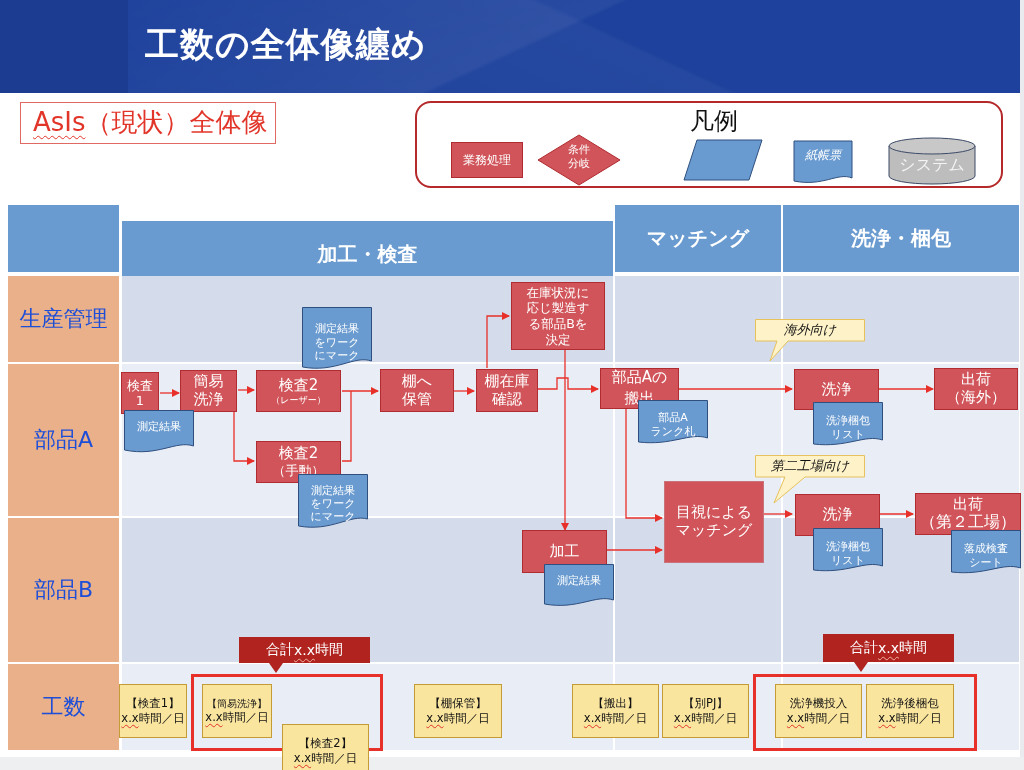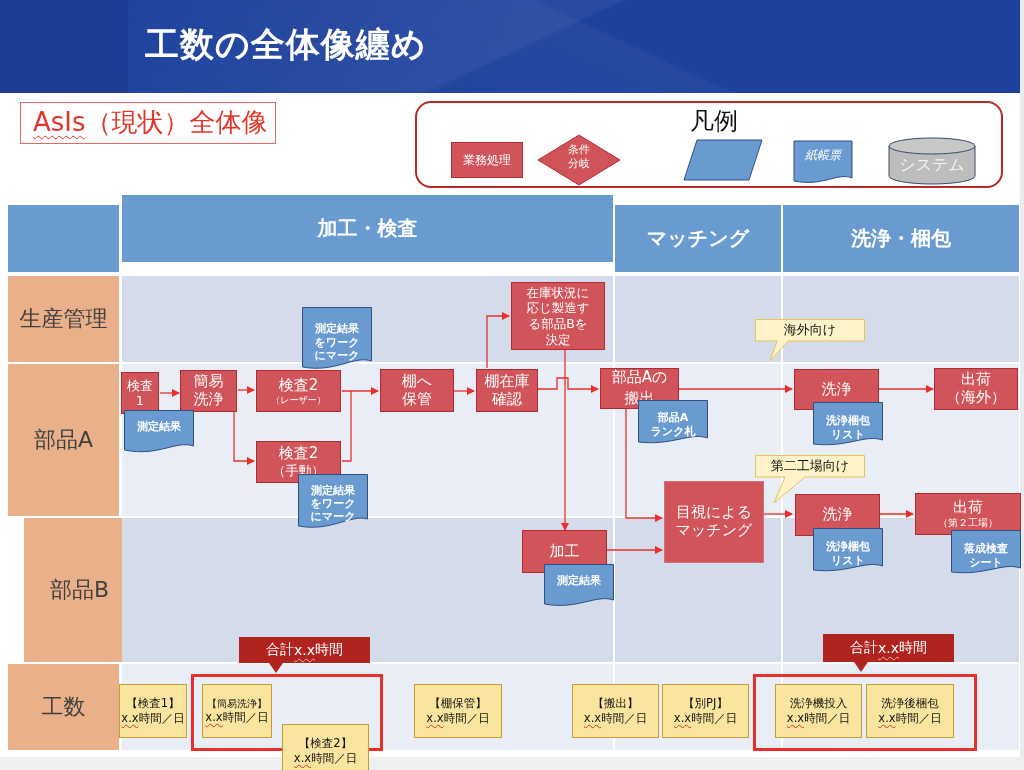--- a/index.html
+++ b/index.html
@@ -17,30 +17,30 @@
 
   .asis { left:20px; top:102px; width:256px; height:42px; border:1px solid #e06a63; color:#e2352a;
           font-size:26px; padding-left:12px; line-height:38px; white-space:nowrap; }
   .asis .squig { text-decoration: underline wavy #e2352a; text-decoration-thickness:1px; text-underline-offset:4px; }
 
   .legend { left:415px; top:101px; width:588px; height:87px; border:2px solid #b5292a; border-radius:16px; background:#fff; }
   .legend-title { left:690px; top:105px; font-size:24px; color:#111; white-space:nowrap; }
 
   .proc { background:#d05459; border:1px solid #b02c30; color:#fff; text-align:center;
           display:flex; align-items:center; justify-content:center; flex-direction:column; line-height:1.18; }
-  .doc { color:#fff; text-align:left; display:flex; align-items:flex-start; justify-content:center; line-height:1.25;font-weight:bold; }
+  .doc { color:#fff; text-align:left; display:flex; align-items:flex-start; justify-content:center; line-height:1.25; }
   .doc svg { position:absolute; left:0; top:0; }
   .doc span { position:relative; }
   .callout { color:#111; font-size:13px; }
   .callout svg { position:absolute; left:0; top:0; overflow:visible; }
-  .callout span { position:relative; display:block; text-align:center; }
+  .callout span { position:relative; display:block; text-align:center;font-style:italic; }
 
   .colhead { background:#6a9bd0; color:#fff; font-weight:bold; font-size:20px;
              display:flex; align-items:center; justify-content:center; }
-  .rowlabel { background:#e9b08a; color:#404040; font-size:22px; display:flex; align-items:center; justify-content:center; }
+  .rowlabel { background:#e9b08a; color:#1d4ed8; font-size:22px; display:flex; align-items:center; justify-content:center; }
   .band-dark { background:#d4dceb; }
   .band-light { background:#e9edf5; }
   .vline { background:#ffffff; width:2px; }
 
   .kosu { background:#fae59f; border:1px solid #c59b35; color:#111; font-size:11.5px; text-align:center;
           display:flex; flex-direction:column; align-items:center; justify-content:center; line-height:1.3; }
   .kosu .sq { text-decoration: underline wavy #e0332a; text-decoration-thickness:1px; text-underline-offset:2px; }
   .redbox { border:3px solid #e8302a; }
   .total { background:#b0231f; color:#fff; font-size:14px; display:flex; align-items:center; justify-content:center; }
   .total .sq { text-decoration: underline wavy #f0b0a0; text-decoration-thickness:1px; text-underline-offset:3px; }
@@ -92,37 +92,37 @@
 
 <div class="abs" style="left:888px;top:137px;width:100px;height:48px;">
   <svg width="88" height="48" style="position:absolute;left:0;top:0">
     <path d="M1,9 V39 A43,8 0 0 0 87,39 V9" fill="#bdbdbd" stroke="#3b4a66" stroke-width="1"></path>
     <ellipse cx="44" cy="9" rx="43" ry="8" fill="#c8c8c8" stroke="#3b4a66" stroke-width="1"></ellipse>
   </svg>
   <div class="abs" style="left:0;top:18px;width:88px;text-align:center;color:#f4f4f4;font-size:16px;">システム</div>
 </div>
 
 <div class="abs colhead" style="left:8px;top:205px;width:111px;height:67px;"></div>
-<div class="abs colhead" style="left:122px;top:195px;width:491px;height:67px;">
+<div class="abs colhead" style="left:122px;top:221px;width:491px;height:67px;">
     <span>加工・検査</span>
   </div>
 <div class="abs colhead" style="left:615px;top:205px;width:166px;height:67px;">
     <span>マッチング</span>
   </div>
 <div class="abs colhead" style="left:783px;top:205px;width:236px;height:67px;">
     <span>洗浄・梱包</span>
   </div>
 
 <div class="abs rowlabel" style="left:8px;top:276px;width:111px;height:86px;">
     <span>生産管理</span>
   </div>
 <div class="abs rowlabel" style="left:8px;top:364px;width:111px;height:152px;">
     <span>部品A</span>
   </div>
-<div class="abs rowlabel" style="left:8px;top:518px;width:111px;height:144px;margin-left:16px;">
+<div class="abs rowlabel" style="left:8px;top:518px;width:111px;height:144px;">
     <span>部品B</span>
   </div>
 <div class="abs rowlabel" style="left:8px;top:664px;width:111px;height:86px;">
     <span>工数</span>
   </div>
 
 <div class="abs band-dark" style="left:122px;top:276px;width:897px;height:86px;"></div>
 <div class="abs band-light" style="left:122px;top:364px;width:897px;height:152px;"></div>
 <div class="abs band-dark" style="left:122px;top:518px;width:897px;height:144px;"></div>
 <div class="abs band-light" style="left:122px;top:664px;width:897px;height:86px;"></div>
@@ -201,21 +201,21 @@
 </div>
 <div class="abs proc" style="left:934px;top:368px;width:84px;height:42px;font-size:15px;">
   <span>出荷</span>
   <span>（海外）</span>
 </div>
 <div class="abs proc" style="left:795px;top:494px;width:85px;height:42px;font-size:15px;">
   <span>洗浄</span>
 </div>
 <div class="abs proc" style="left:915px;top:493px;width:106px;height:42px;font-size:15px;">
   <span>出荷</span>
-  <span style="font-size:10px">（第２工場）</span>
+  <span style="font-size:16px">（第２工場）</span>
 </div>
 
 <div class="abs doc" style="left:124px;top:410px;width:70px;height:45px;font-size:11px;padding-top:10px;">
   <svg width="70" height="45">
       <path d="M0.5,0.5 H69.5 V36 C52,30 34,47 0.5,40 Z" fill="#6a9bd0" stroke="#2f4f7f"></path>
     </svg>
   <span>測定結果</span>
 </div>
 <div class="abs doc" style="left:302px;top:307px;width:70px;height:66px;font-size:11px;padding-top:5px;flex-direction:column;align-items:center;">
   <svg width="70" height="66">

